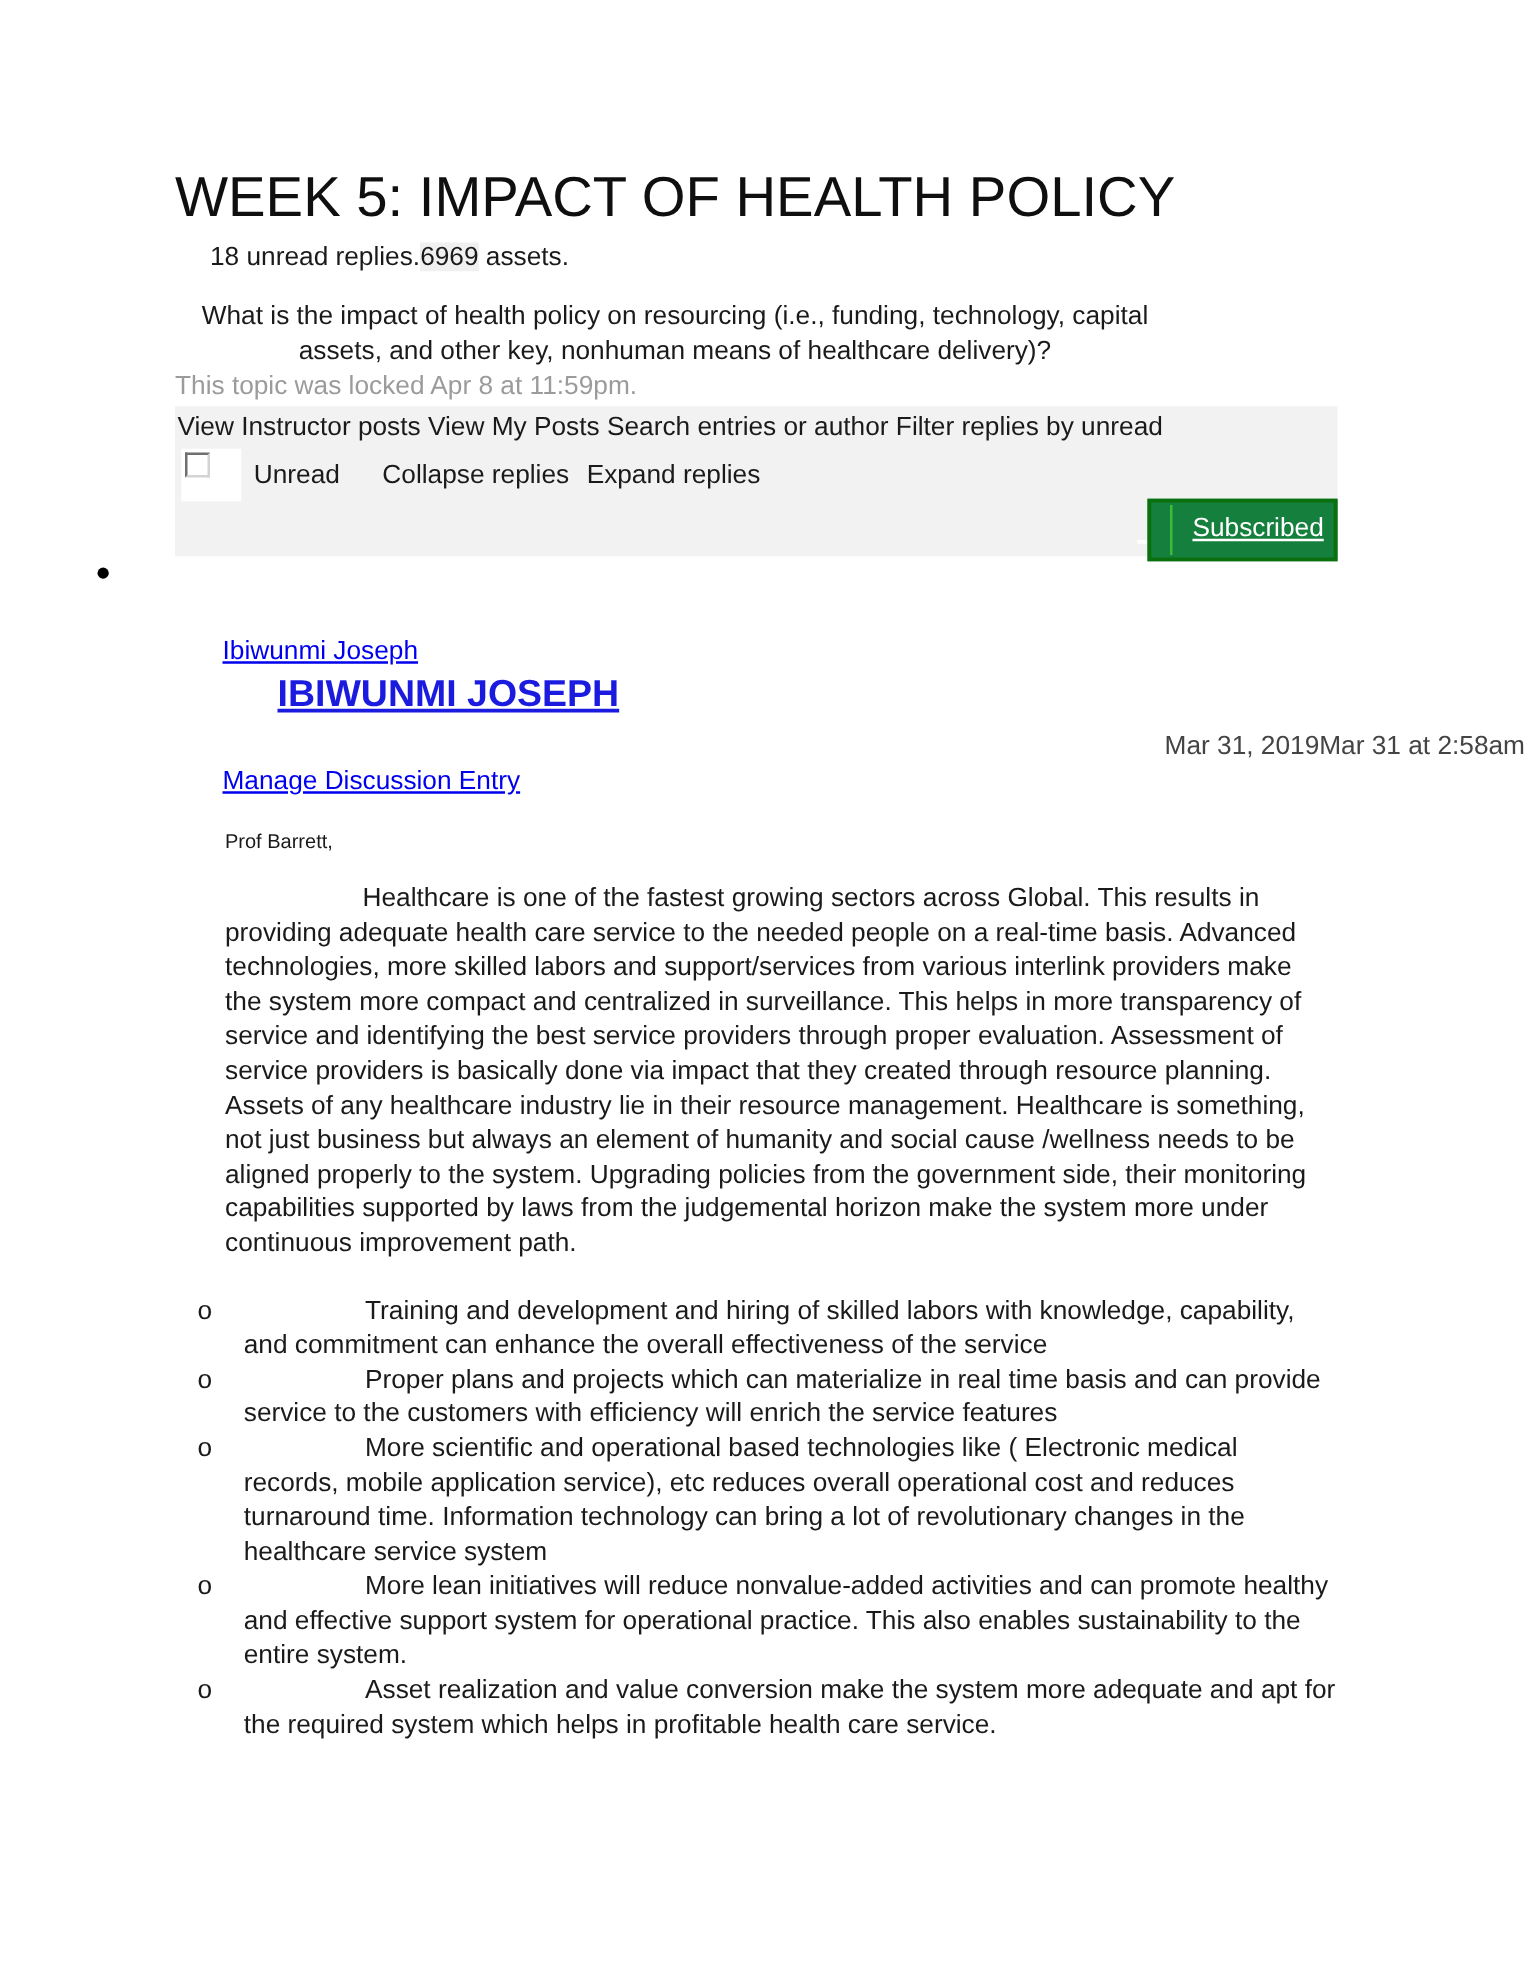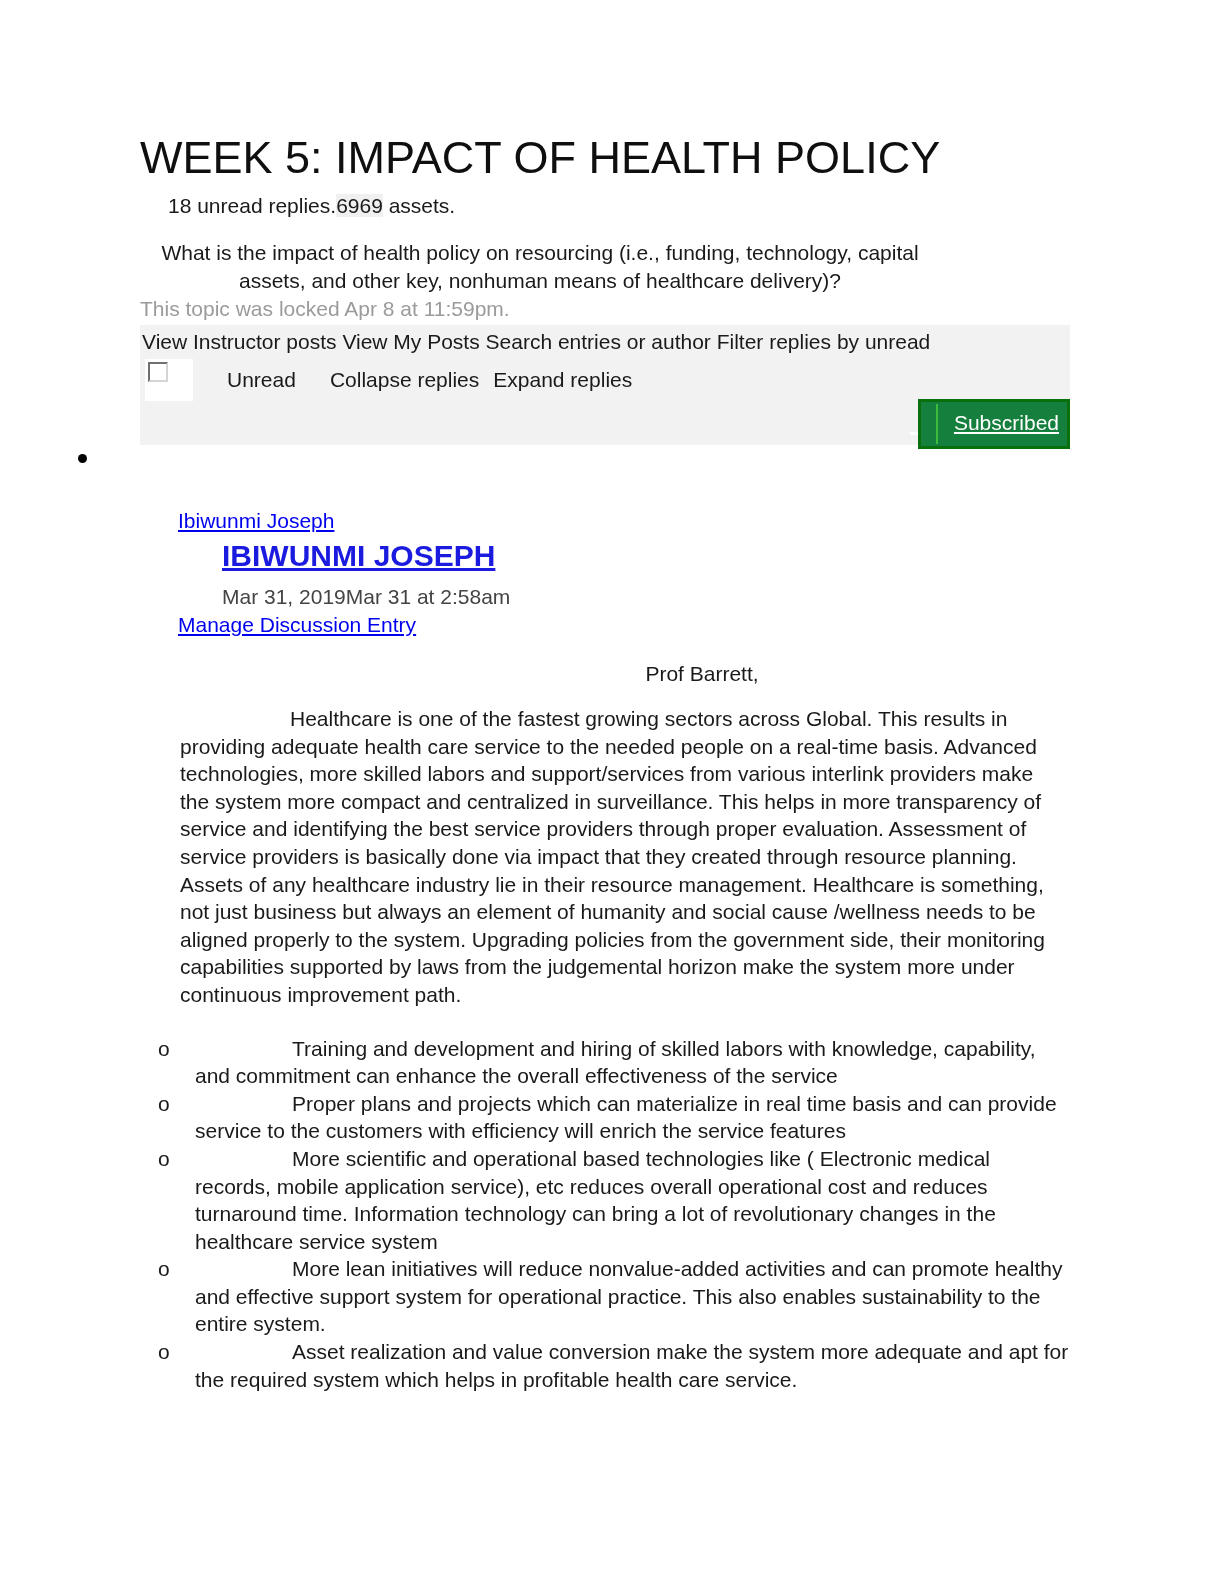--- a/index.html
+++ b/index.html
@@ -78,21 +78,21 @@
   }
   .checkbox {
     display: inline-block;
     width: 20px; height: 20px;
     background: #ffffff;
     box-sizing: border-box;
     border-style: solid;
     border-width: 2px;
     border-color: #6f6f6f #d4d4d4 #d4d4d4 #6f6f6f;
   }
-  .lbl-unread   { margin-left: 34px; }
+  .lbl-unread   { margin-left: 10px; }
   .lbl-collapse { margin-left: 34px; }
   .lbl-expand   { margin-left: 14px; }
 
   .sub-dash {
     position: absolute;
     right: 148px;
     bottom: 10px;
     width: 12px;
     height: 3px;
     background: #ffffff;
@@ -146,29 +146,29 @@
     line-height: 34px;
     color: #1b1be0;
     text-decoration: underline;
     cursor: pointer;
   }
   .entry-date {
     margin: 10px 4px 0 44px;
     font-size: 21px;
     line-height: 27px;
     color: #444444;
+    text-align: right;
   }
   a.manage-link { margin-top: 1px; }
 
   p.greeting {
     margin: 22px 0 0 2px;
-    font-size: 21px;
-    line-height: 27px;
-    color: #1a1a1a;
-    text-align: center;
+    font-size: 16px;
+    line-height: 27px;
+    color: #1a1a1a;
   }
   p.body-par {
     margin: 18px 0 0 2px;
     width: 870px;
     font-size: 21px;
     line-height: 27.6px;
     text-indent: 110px;
     color: #1a1a1a;
   }
 

